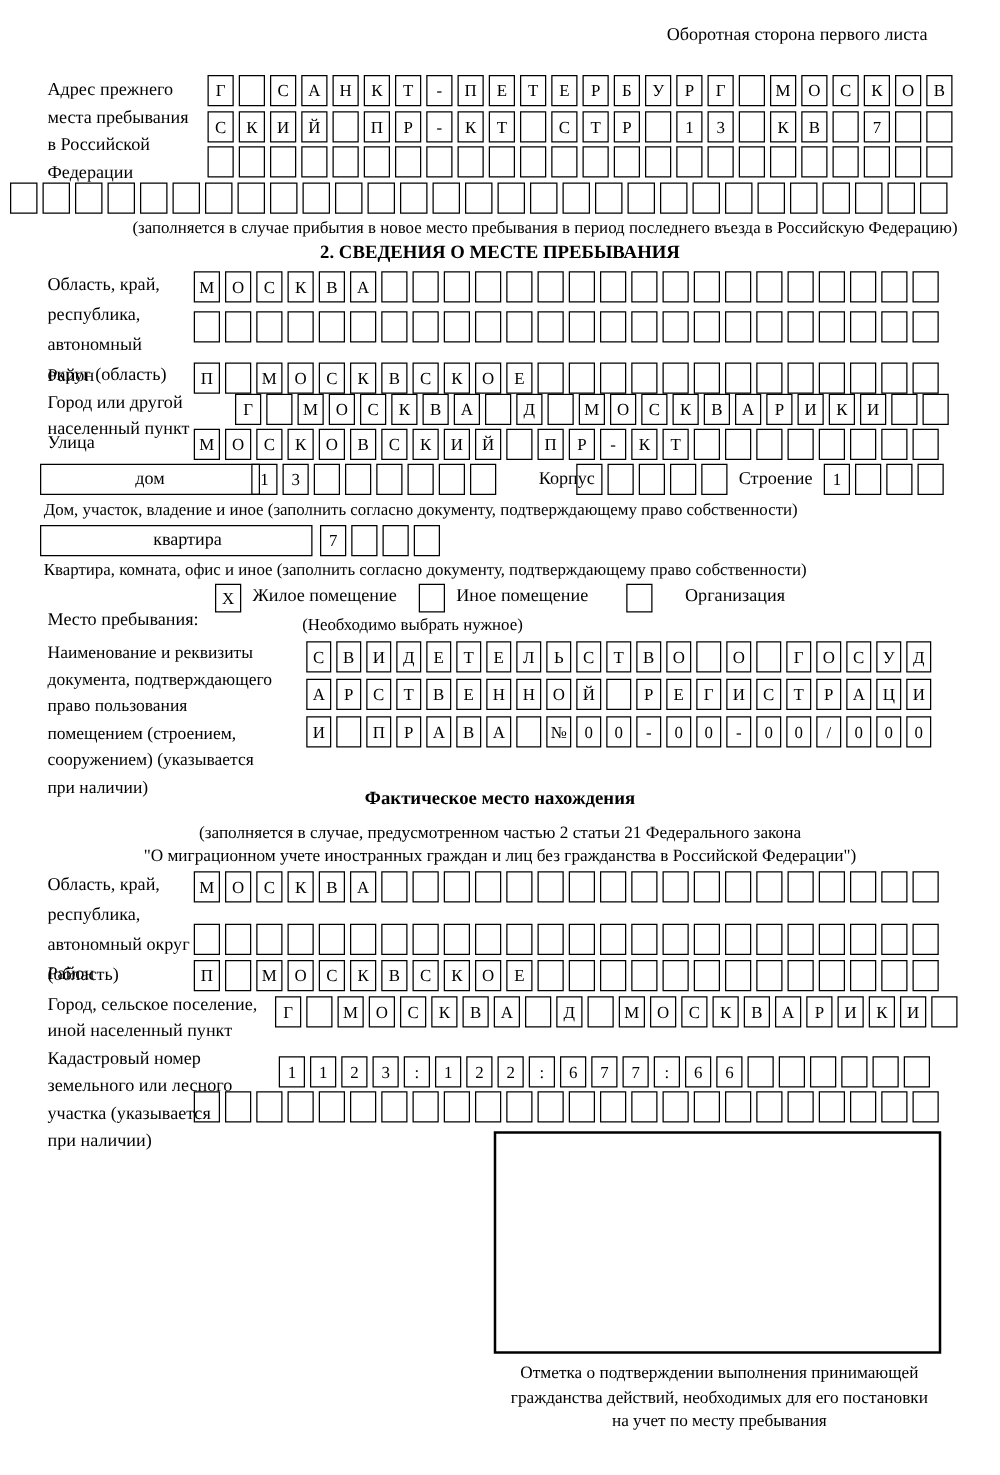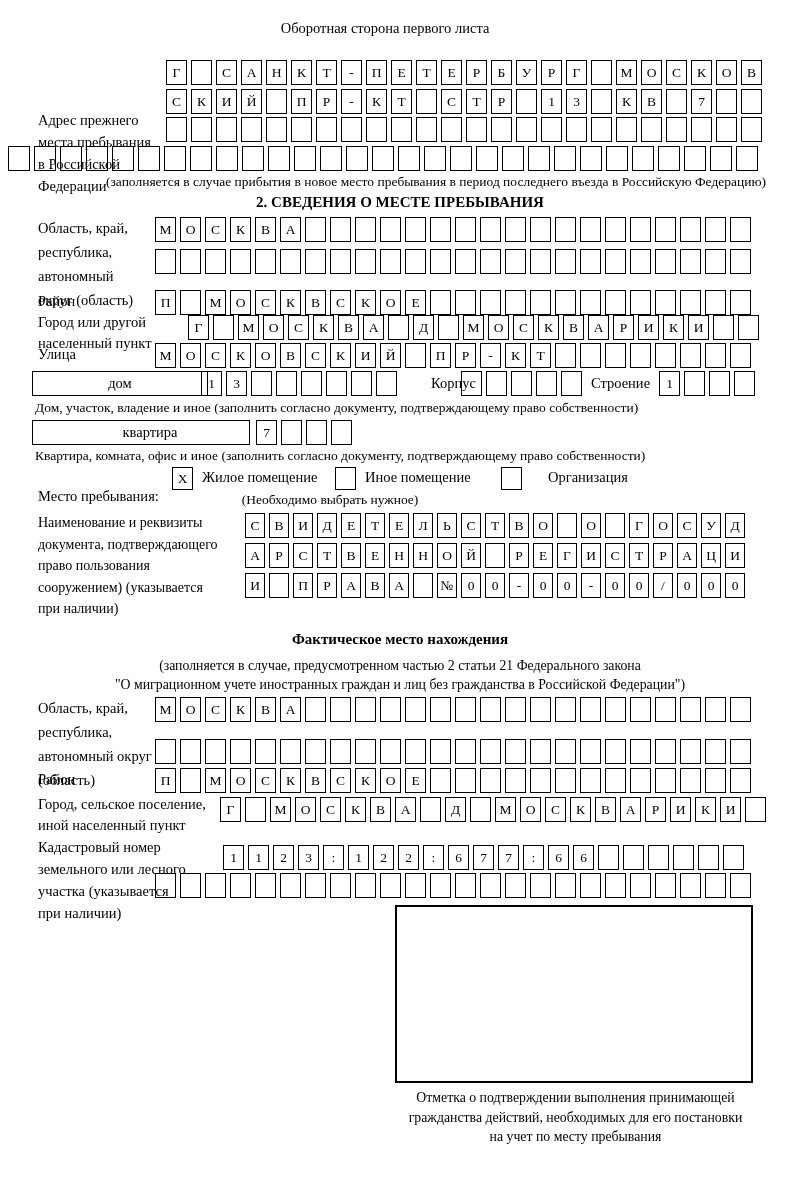--- a/index.html
+++ b/index.html
@@ -1,19 +1,19 @@
 <!DOCTYPE html>
 <html><head>
 <meta charset="utf-8">
 <style>
   html,body{margin:0;padding:0;background:#ffffff;}
   .page{position:relative;width:800px;height:1180px;background:#ffffff;color:#000;
         font-family:"Liberation Serif","DejaVu Serif",serif;overflow:hidden;}
   .abs{position:absolute;}
-  .hdr{position:absolute;left:0;right:58px;top:20px;text-align:center;font-size:14.5px;margin-left:28px;}
+  .hdr{position:absolute;left:0;right:58px;top:20px;text-align:right;font-size:14.5px;margin-left:28px;}
   .lbl{position:absolute;font-size:14.5px;white-space:nowrap;}
   .lines div{white-space:nowrap;}
   .lh21 div{line-height:21px;}
   .lh215 div{line-height:21.5px;}
   .lh22 div{line-height:22px;}
   .lh24 div{line-height:24px;}
   .cells{position:absolute;display:flex;gap:4px;}
   .cell{width:21px;height:25px;border:1.6px solid #000;box-sizing:border-box;
         display:flex;align-items:center;justify-content:center;font-size:13.5px;flex:0 0 auto;}
   .cells.sm .cell{width:20px;}
@@ -30,21 +30,21 @@
   .notelines div{text-align:center;line-height:19px;font-size:13.8px;}
   .cap{position:absolute;font-size:13.5px;white-space:nowrap;}
 </style>
 </head>
 <body>
 
 <div class="page">
 
   <div class="hdr">Оборотная сторона первого листа</div>
 
-  <div class="lbl lines lh22" style="left:38px;top:61px;margin-top:48px;">
+  <div class="lbl lines lh22" style="left:38px;top:61px;">
       <div>Адрес прежнего</div>
       <div>места пребывания</div>
       <div>в Российской</div>
       <div>Федерации</div>
     </div>
   <div class="cells" style="left:166px;top:60px;">
       <div class="cell">Г</div>
       <div class="cell"></div>
       <div class="cell">С</div>
       <div class="cell">А</div>
@@ -344,20 +344,21 @@
   <div class="cbox" style="left:335px;top:467px;"></div>
   <div class="lbl" style="left:365px;top:469px;">Иное помещение</div>
   <div class="cbox" style="left:501px;top:467px;"></div>
   <div class="lbl" style="left:548px;top:469px;">Организация</div>
   <div class="note" style="left:150px;top:492px;width:360px;text-align:center;">(Необходимо выбрать нужное)</div>
 
   <div class="lbl lines lh215" style="left:38px;top:512px;font-size:14px;">
       <div>Наименование и реквизиты</div>
       <div>документа, подтверждающего</div>
       <div>право пользования</div>
+      <div>помещением (строением,</div>
       <div>сооружением) (указывается</div>
       <div>при наличии)</div>
     </div>
   <div class="cells sm" style="left:245px;top:513px;">
       <div class="cell">С</div>
       <div class="cell">В</div>
       <div class="cell">И</div>
       <div class="cell">Д</div>
       <div class="cell">Е</div>
       <div class="cell">Т</div>

